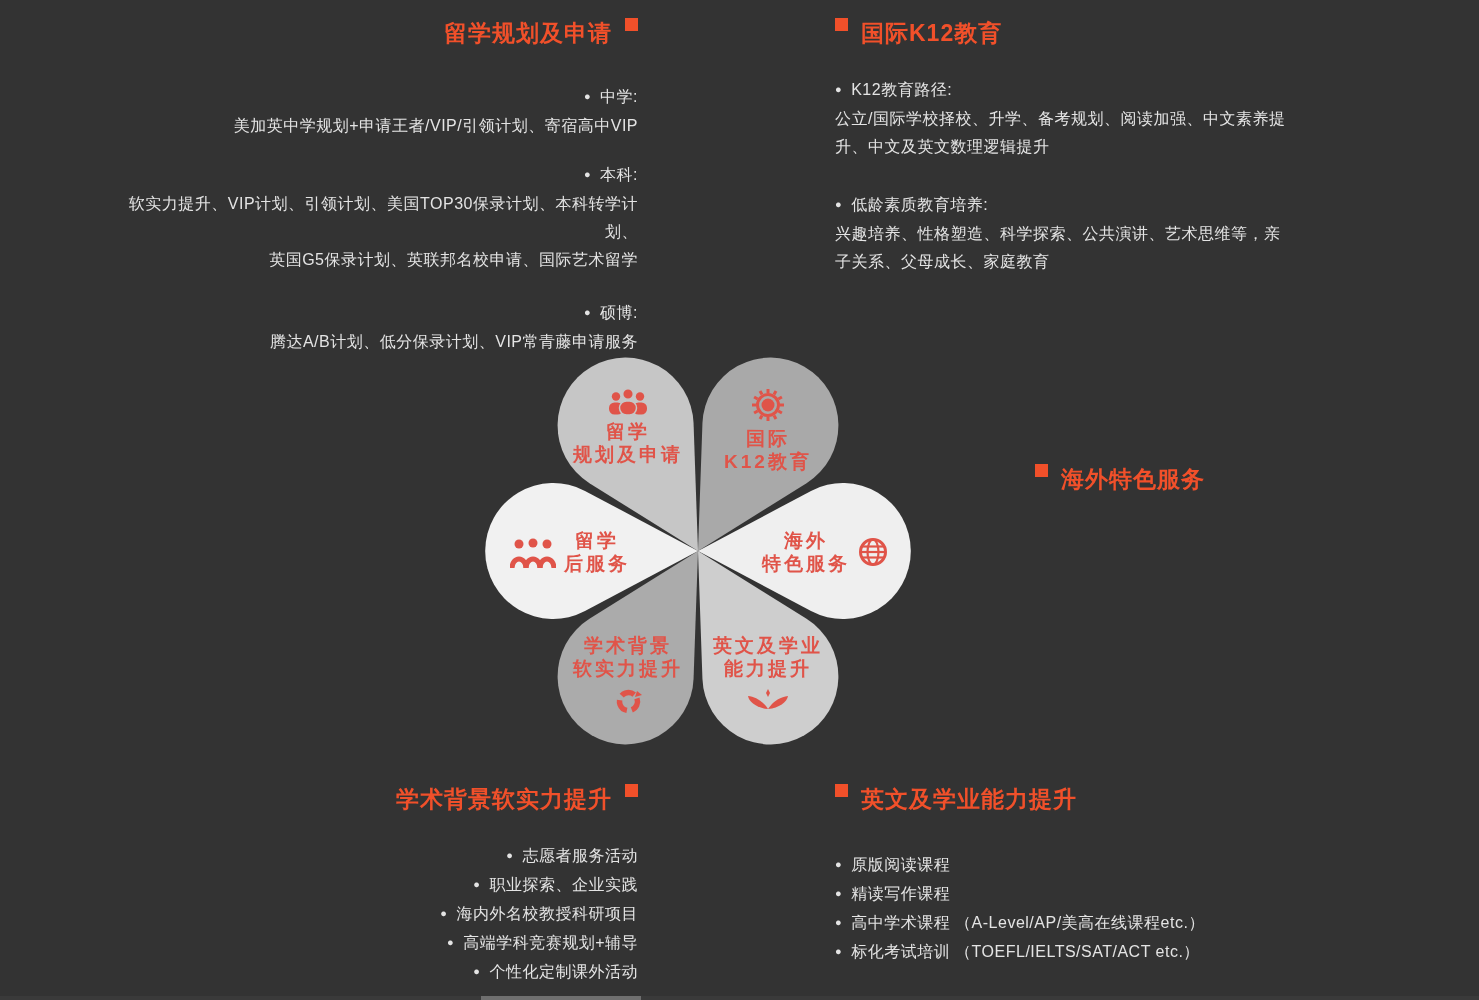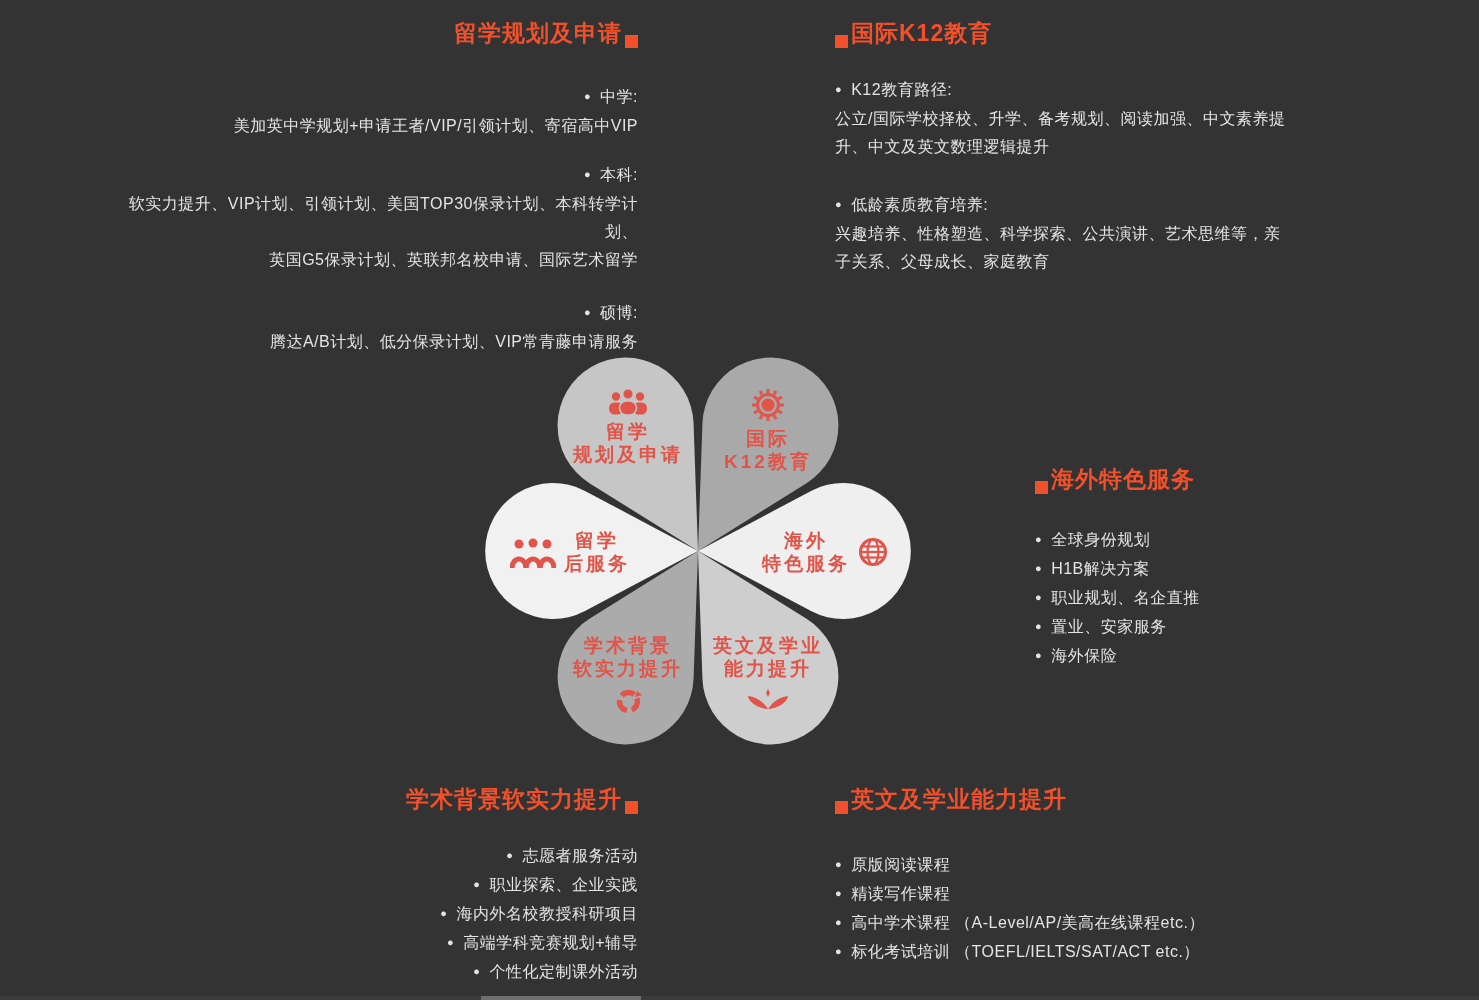--- a/index.html
+++ b/index.html
@@ -12,21 +12,21 @@
     position:relative;
   }
   .stage { position:absolute; left:0; top:0; width:1479px; height:1000px; }
 
   .blk { position:absolute; }
   .ra { text-align:right; }
 
   h2.hd {
     font-size:23px; font-weight:bold; color:#f1502a;
     letter-spacing:1px; line-height:30px;
-    display:flex; align-items:flex-end; gap:3px;
+    display:flex; align-items:flex-start; gap:13px;
   }
   h2.hd.ra { justify-content:flex-end; }
   .sq { width:13px; height:13px; background:#f1502a; flex:0 0 auto; display:inline-block; }
 
   .line, .item {
     font-size:16px; line-height:28px; color:#e4e4e4; letter-spacing:0.5px;
   }
   .bullet::before {
     content:"●"; font-size:11px; margin-right:9px;
     position:relative; top:-2px; color:#e4e4e4;
@@ -95,27 +95,20 @@
       <div class="line">子关系、父母成长、家庭教育</div>
     </div>
   </div>
 
 
   <div class="blk" style="left:1035px; top:464px; width:340px;">
     <h2 class="hd">
       <span class="sq"></span>
       <span>海外特色服务</span>
     </h2>
-    <div style="margin-top:32px;">
-      <div class="item bullet">全球身份规划</div>
-      <div class="item bullet">H1B解决方案</div>
-      <div class="item bullet">职业规划、名企直推</div>
-      <div class="item bullet">置业、安家服务</div>
-      <div class="item bullet">海外保险</div>
-    </div>
   </div>
 
   <div class="blk ra" style="left:240px; top:784px; width:398px;">
     <h2 class="hd ra">
       <span>学术背景软实力提升</span>
       <span class="sq"></span>
     </h2>
     <div style="margin-top:28px;">
       <div class="item bullet">志愿者服务活动</div>
       <div class="item bullet">职业探索、企业实践</div>

